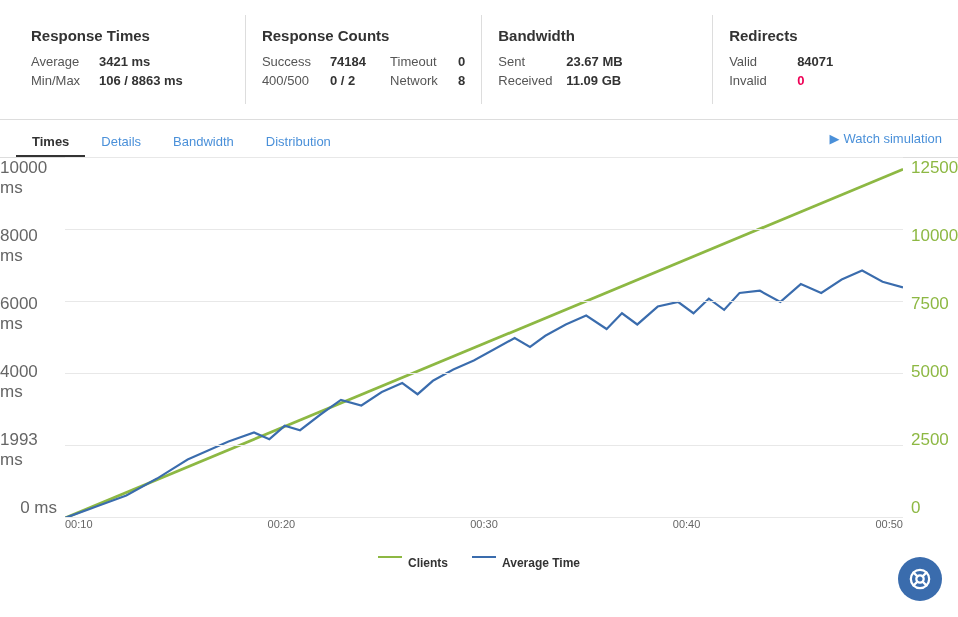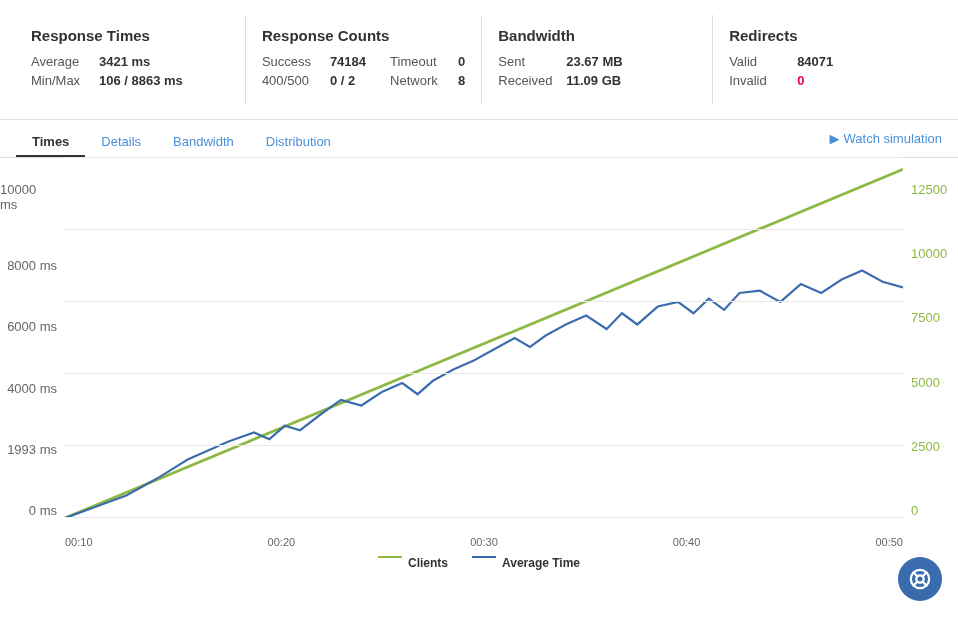--- a/index.html
+++ b/index.html
@@ -101,26 +101,26 @@
       right: 0;
       top: 0;
       bottom: 30px;
       width: 55px;
       display: flex;
       flex-direction: column-reverse;
       justify-content: space-between;
       align-items: flex-start;
       padding-left: 8px;
     }
-    .axis-label { font-size: 13px; color: #666; margin-top: 24px; }
+    .axis-label { font-size: 17px; color: #666; }
     .axis-label.green { color: #8db843; }
 
     .x-axis {
       position: absolute;
-      bottom: 0;
+      bottom: 18px;
       left: 65px;
       right: 55px;
       display: flex;
       justify-content: space-between;
     }
     .x-label { font-size: 11px; color: #666; }
 
     .grid-and-chart {
       position: absolute;
       left: 65px;

